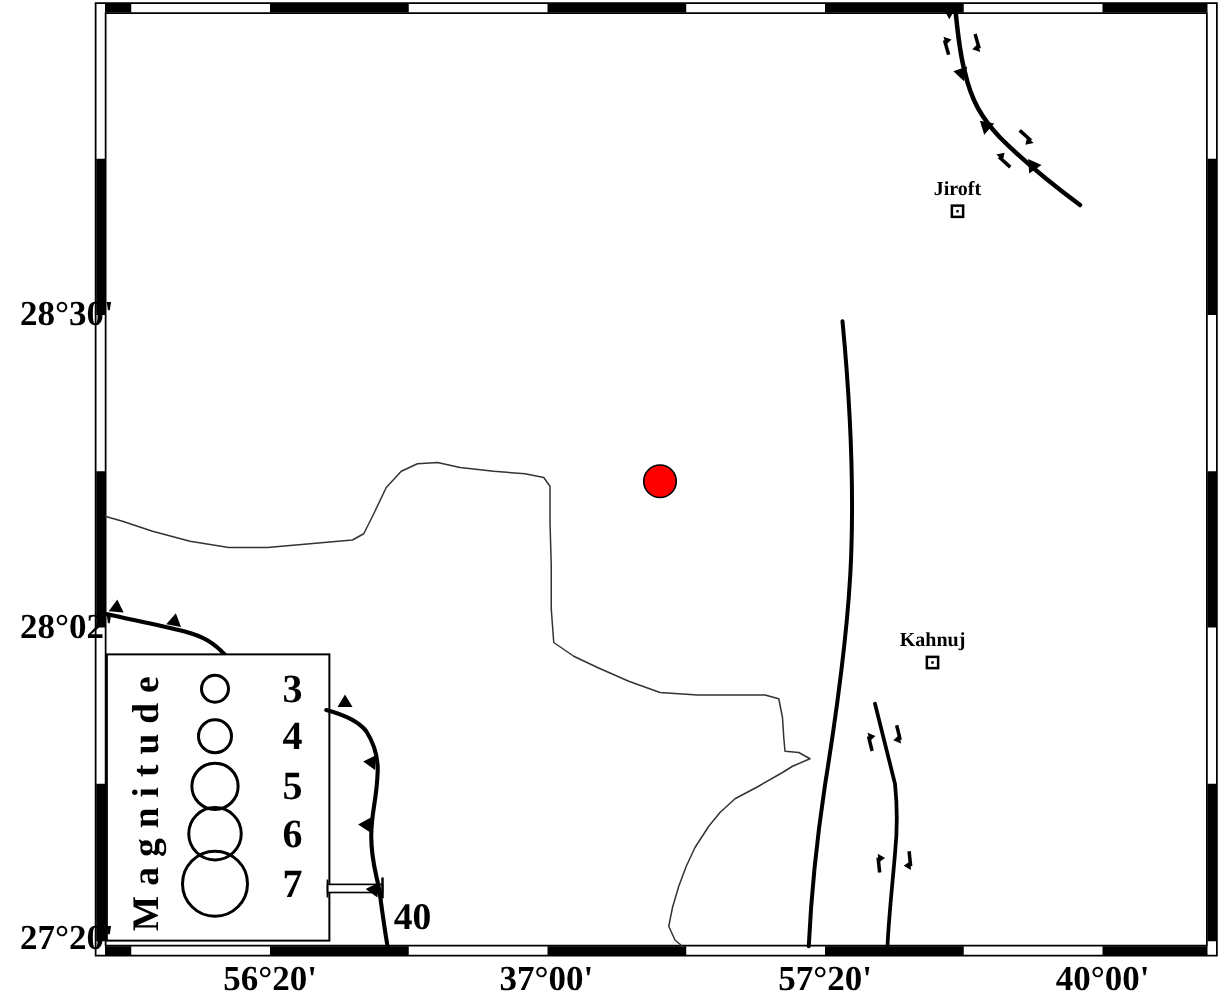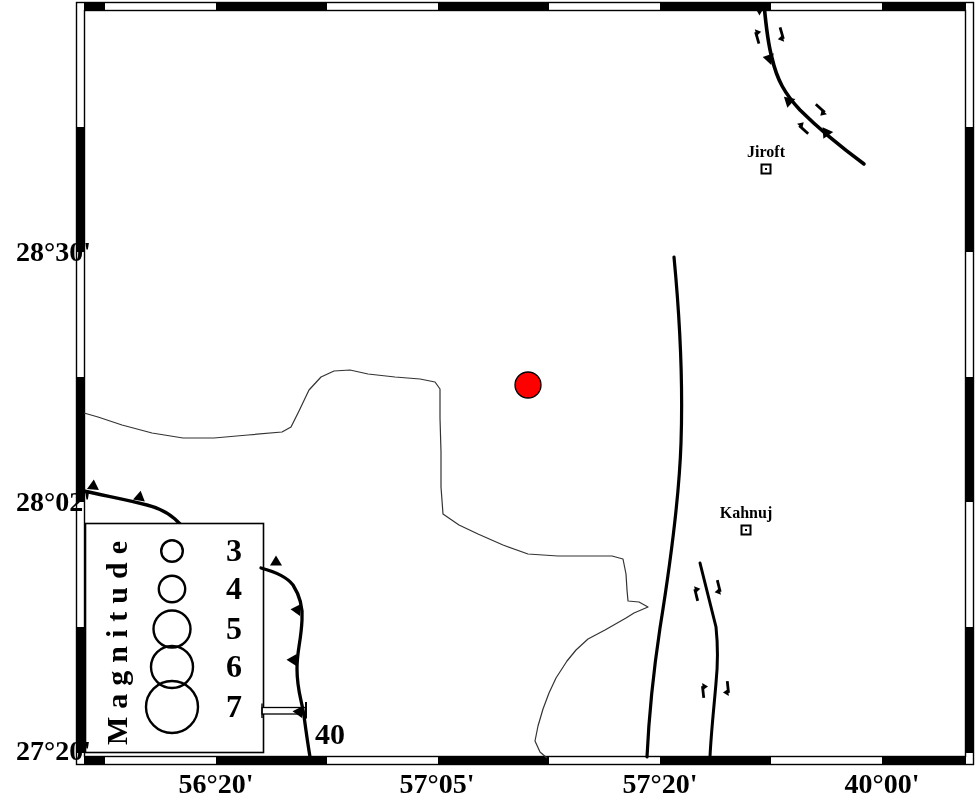--- a/index.html
+++ b/index.html
@@ -121,21 +121,21 @@
         <rect x="741.5" y="525.5" width="9" height="9" fill="#ffffff" stroke="#000000" stroke-width="2"></rect>
         <rect x="745" y="529" width="2" height="2" fill="#000000"></rect>
       </g>
     </svg>
 
   <div class="lbl axis-y" style="top:252px">28°30'</div>
   <div class="lbl axis-y" style="top:502px">28°02'</div>
   <div class="lbl axis-y" style="top:751px">27°20'</div>
 
   <div class="lbl axis-x" style="left:216px">56°20'</div>
-  <div class="lbl axis-x" style="left:437px">57°05'</div>
+  <div class="lbl axis-x" style="left:437px">37°00'</div>
   <div class="lbl axis-x" style="left:660px">57°20'</div>
   <div class="lbl axis-x" style="left:882px">40°00'</div>
 
   <div class="lbl city" style="left:766px;top:152px">Jiroft</div>
   <div class="lbl city" style="left:746px;top:513px">Kahnuj</div>
 
   <div class="lbl legend-title">Magnitude</div>
   <div class="lbl legend-num" style="top:551px">3</div>
   <div class="lbl legend-num" style="top:589px">4</div>
   <div class="lbl legend-num" style="top:629px">5</div>

